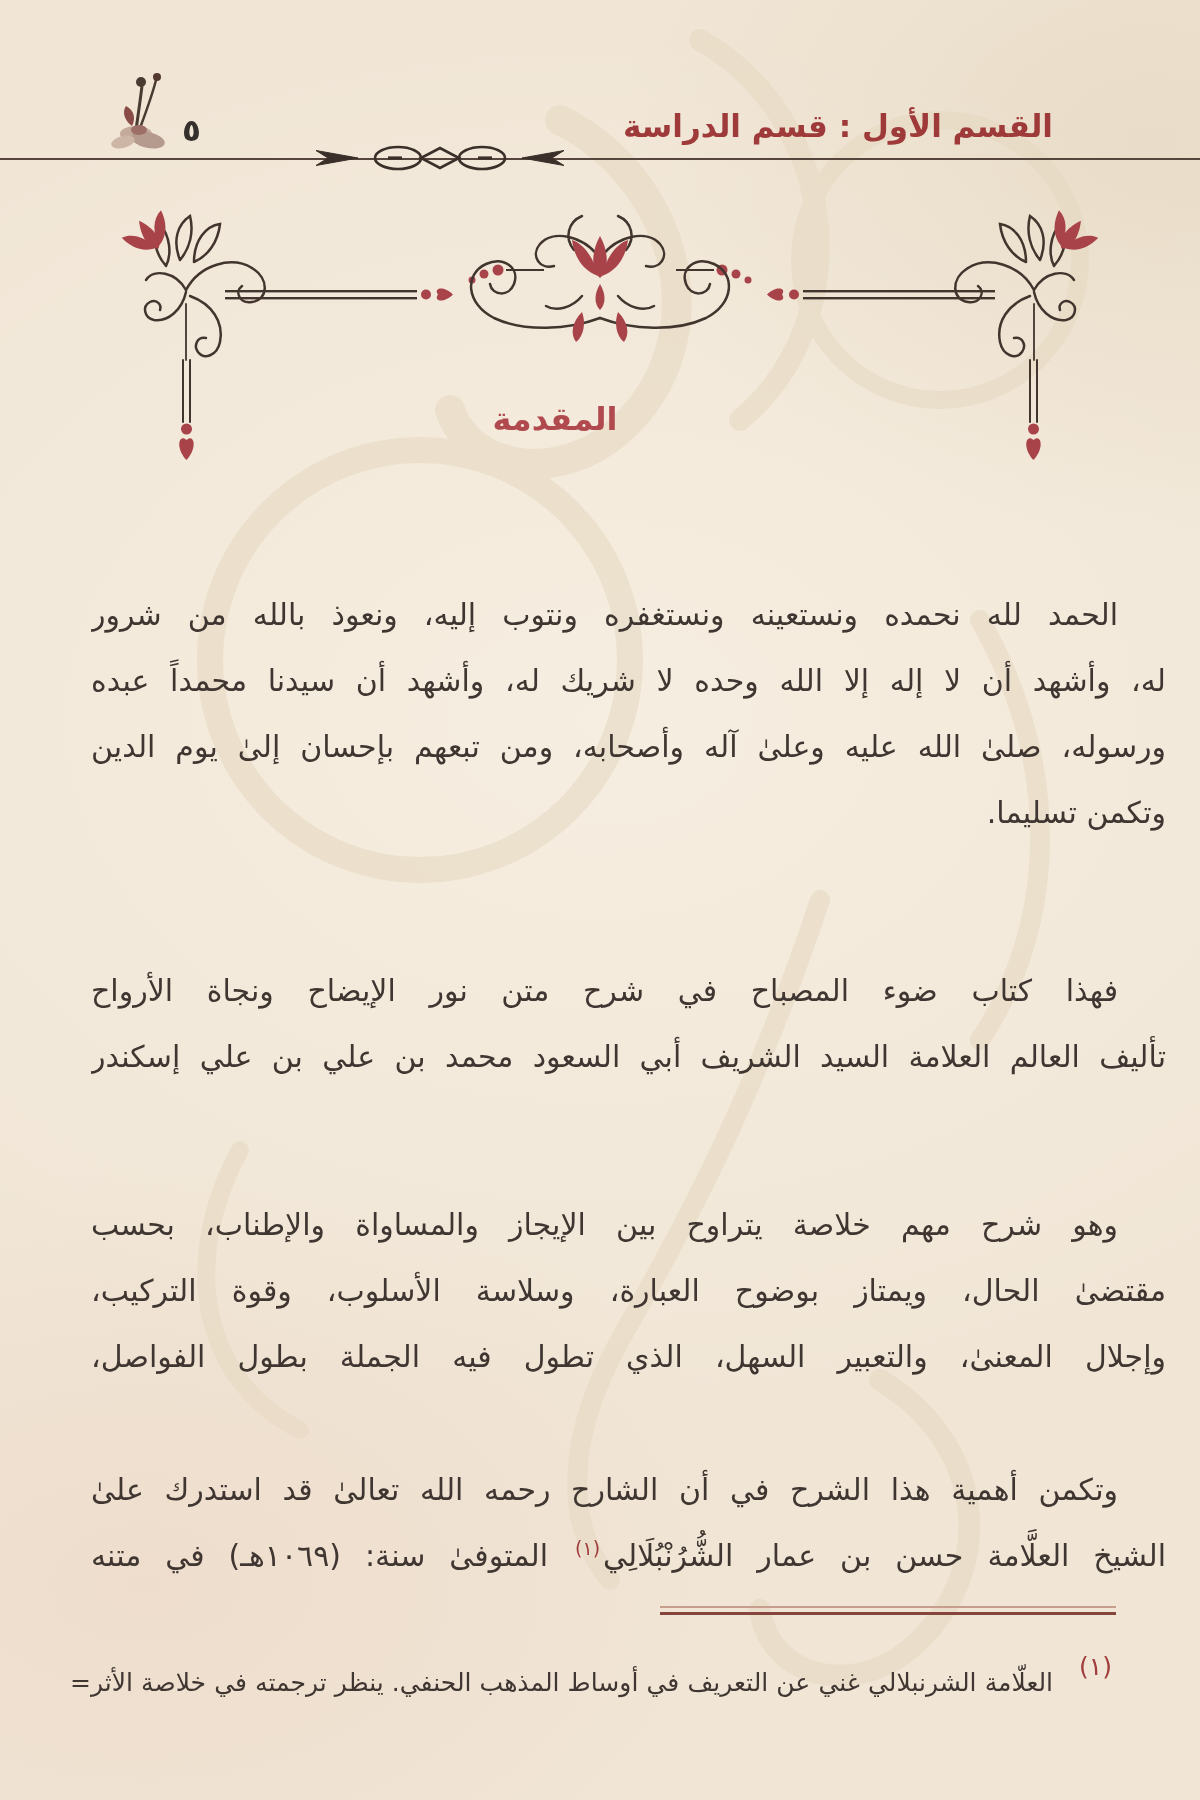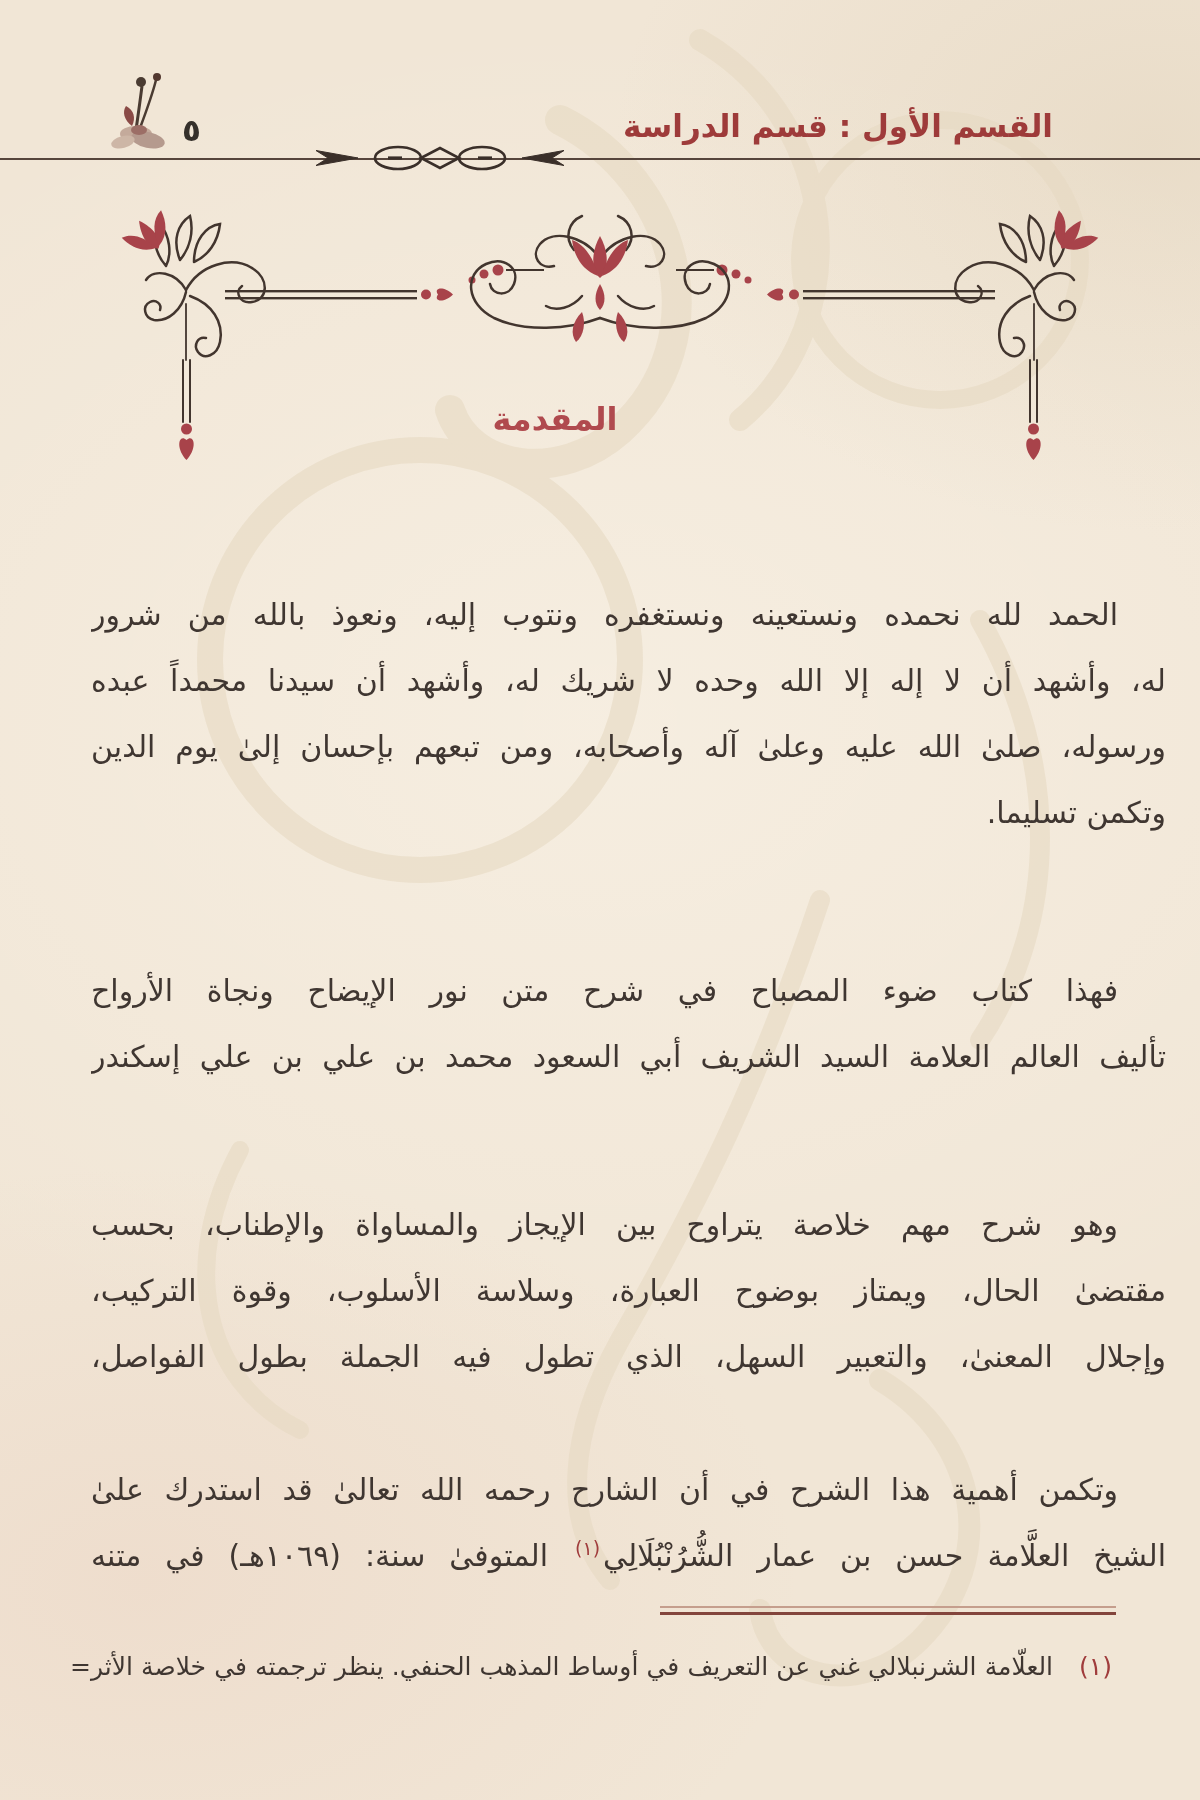--- a/index.html
+++ b/index.html
@@ -21,21 +21,21 @@
   .frame-orn{position:absolute;left:120px;top:200px;}
   .page-title{position:absolute;left:400px;top:400px;width:310px;text-align:center;font-size:32px;font-weight:bold;color:#b04a4e;}
   .para{position:absolute;left:74px;width:1075px;direction:rtl;font-size:30px;color:#3f3631;margin-left:17px;}
   .bline{height:66px;line-height:66px;text-align:justify;text-align-last:justify;overflow:hidden;}
   .bline.first{padding-right:48px;}
   .bline.last{text-align:right;text-align-last:right;}
   .fn-ref{color:#a03c3c;font-size:19px;vertical-align:super;line-height:0;padding:0 3px;}
   .fn-sep{position:absolute;left:660px;top:1606px;width:456px;height:4px;border-top:2px solid #c59e8d;border-bottom:3px solid #83453c;}
   .footnote{position:absolute;left:70px;top:1646px;width:1042px;direction:rtl;display:flex;gap:26px;font-size:25px;line-height:42px;color:#3f3631;}
   .fn-marker{flex:none;color:#a03c3c;}
-  .fn-text{flex:1;text-align:justify;text-align-last:justify;}
+  .fn-text{flex:1;text-align:justify;text-align-last:justify;margin-top:16px;}
 </style>
 </head>
 <body>
 
 <div class="page">
 
   <svg class="watermark" viewBox="0 0 1200 1800" fill="none" stroke="#e7dac3" stroke-linecap="round">
     <circle cx="420" cy="660" r="210" stroke-width="26"></circle>
     <path d="M560,120 C680,180 720,340 620,430 C560,484 470,470 450,410" stroke-width="30"></path>
     <path d="M700,40 C840,120 860,320 740,420" stroke-width="22"></path>

